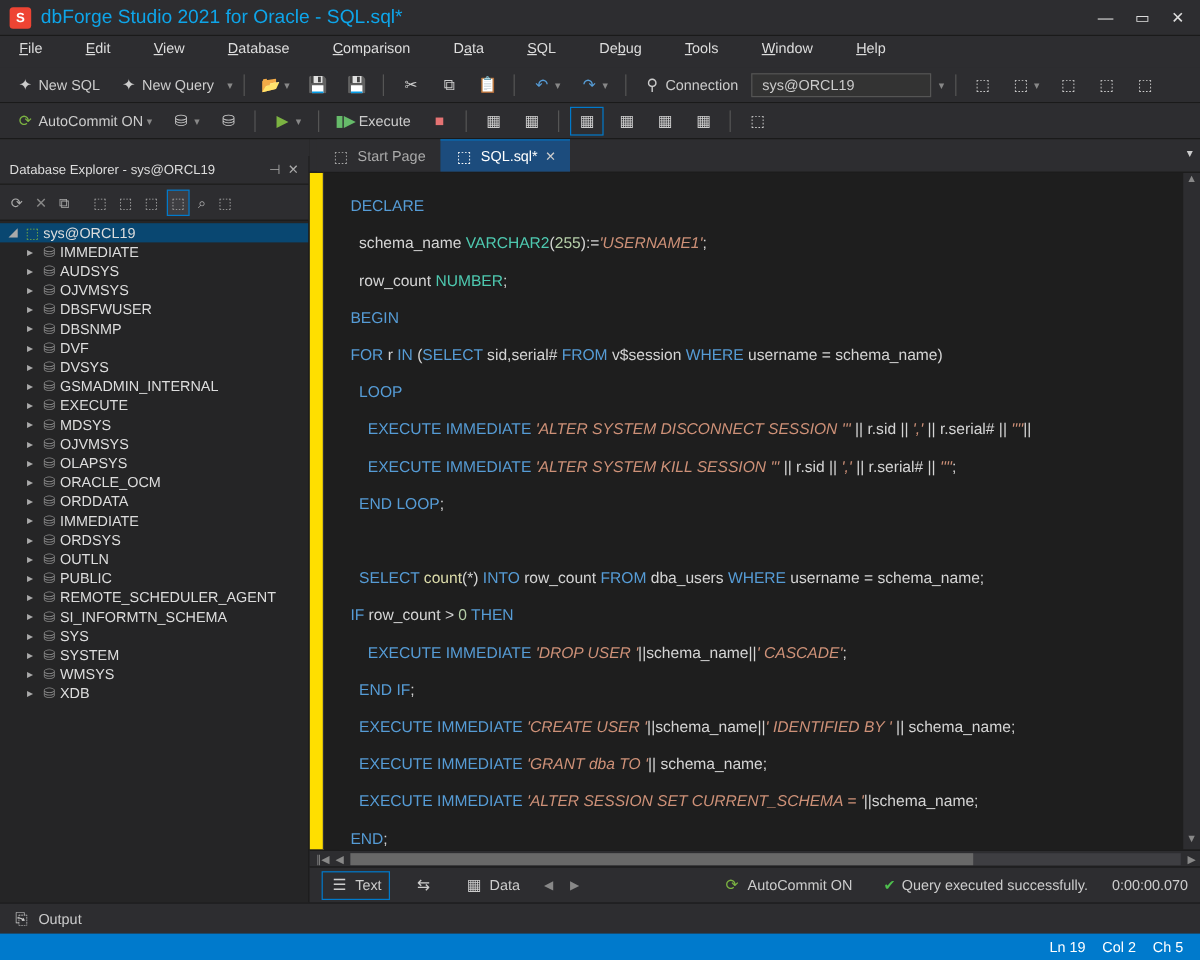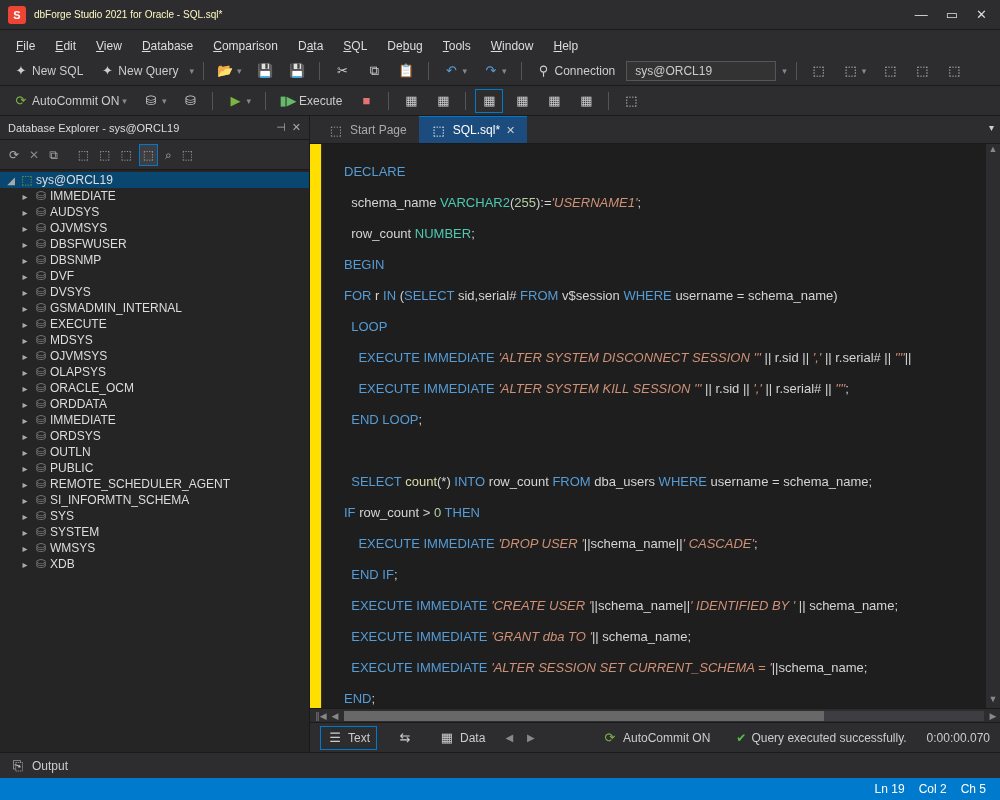--- a/index.html
+++ b/index.html
@@ -1,32 +1,32 @@
 <!DOCTYPE html>
 <html><head>
 <meta charset="utf-8">
 <style>
 * { margin: 0; padding: 0; box-sizing: border-box; font-family: "Segoe UI", Tahoma, sans-serif; }
 body { background: #2d2d30; color: #ccc; font-size: 12px; width: 1000px; height: 800px; overflow: hidden; display: flex; flex-direction: column; }
 .titlebar { background: #2d2d30; height: 30px; display: flex; align-items: center; padding: 0 8px; border-bottom: 1px solid #1a1a1a; }
 .titlebar .app-icon { width: 18px; height: 18px; background: #e43; border-radius: 3px; display: flex; align-items: center; justify-content: center; color: #fff; font-weight: bold; font-size: 11px; margin-right: 8px; }
-.titlebar .title-text { color: #fef9c3; font-size: 10px; flex: 1; }
+.titlebar .title-text { color: #0ea5e9; font-size: 16px; flex: 1; }
 .titlebar .win-controls { display: flex; gap: 18px; align-items: center; margin-right: 5px; }
 .titlebar .win-controls span { color: #ddd; font-size: 13px; cursor: pointer; }
-.menubar { background: #2d2d30; height: 26px; display: flex; align-items: flex-end; padding: 0 8px; gap: 4px; }
+.menubar { background: #2d2d30; height: 26px; display: flex; align-items: flex-start; padding: 0 8px; gap: 20px; }
 .menubar .menu-item { color: #ddd; padding: 3px 8px; cursor: pointer; font-size: 12px; }
 .menubar .u { text-decoration: underline; }
 .toolbar { background: #2d2d30; height: 30px; display: flex; align-items: center; padding: 0 8px; gap: 6px; border-bottom: 1px solid #1a1a1a; }
 .toolbar .tb-btn { color: #ccc; padding: 3px 5px; cursor: pointer; font-size: 12px; display: flex; align-items: center; gap: 3px; }
 .toolbar .sep { width: 1px; height: 18px; background: #555; margin: 0 3px; }
 .toolbar .drop { font-size: 9px; color: #888; }
 .toolbar .conn-box { background: #333; border: 1px solid #555; padding: 2px 8px; color: #ccc; font-size: 12px; width: 150px; }
 .ico { display: inline-flex; width: 16px; height: 16px; align-items: center; justify-content: center; font-size: 13px; }
 .main-split { flex: 1; display: flex; overflow: hidden; }
-.db-explorer { width: 310px; background: #252526; border-right: 1px solid #1a1a1a; display: flex; flex-direction: column; }
+.db-explorer { width: 258px; background: #252526; border-right: 1px solid #1a1a1a; display: flex; flex-direction: column; margin-top: 14px; }
 .db-header { background: #2d2d30; height: 24px; display: flex; align-items: center; padding: 0 8px; font-size: 11px; color: #ddd; border-bottom: 1px solid #1a1a1a; }
 .db-header .title { flex: 1; }
 .db-header .ctrl { cursor: pointer; margin-left: 6px; font-size: 11px; color: #aaa; }
 .db-toolbar { background: #2d2d30; height: 30px; display: flex; align-items: center; padding: 0 6px; gap: 4px; border-bottom: 1px solid #1a1a1a; }
 .db-toolbar .dbt-btn { color: #aaa; padding: 3px; cursor: pointer; }
 .db-toolbar .dbt-btn.active { background: #3e3e42; border: 1px solid #007acc; }
 .tree { flex: 1; overflow-y: auto; padding: 2px 0; }
 .tree-node { display: flex; align-items: center; padding: 1px 0 1px 4px; cursor: pointer; font-size: 12px; color: #ddd; }
 .tree-node.selected { background: #094771; }
 .tree-node .expander { width: 14px; text-align: center; color: #aaa; font-size: 10px; }

